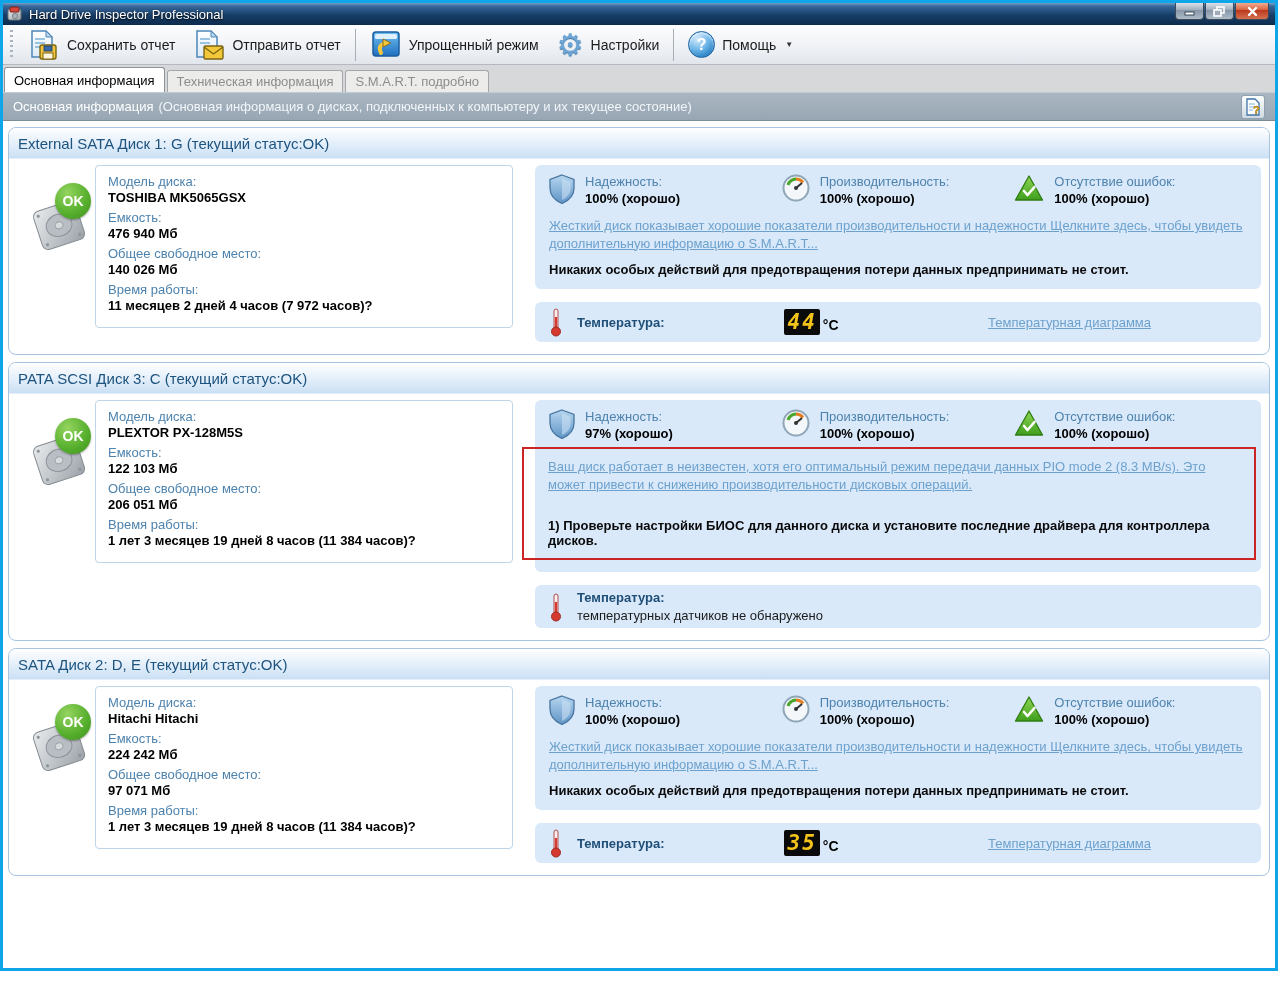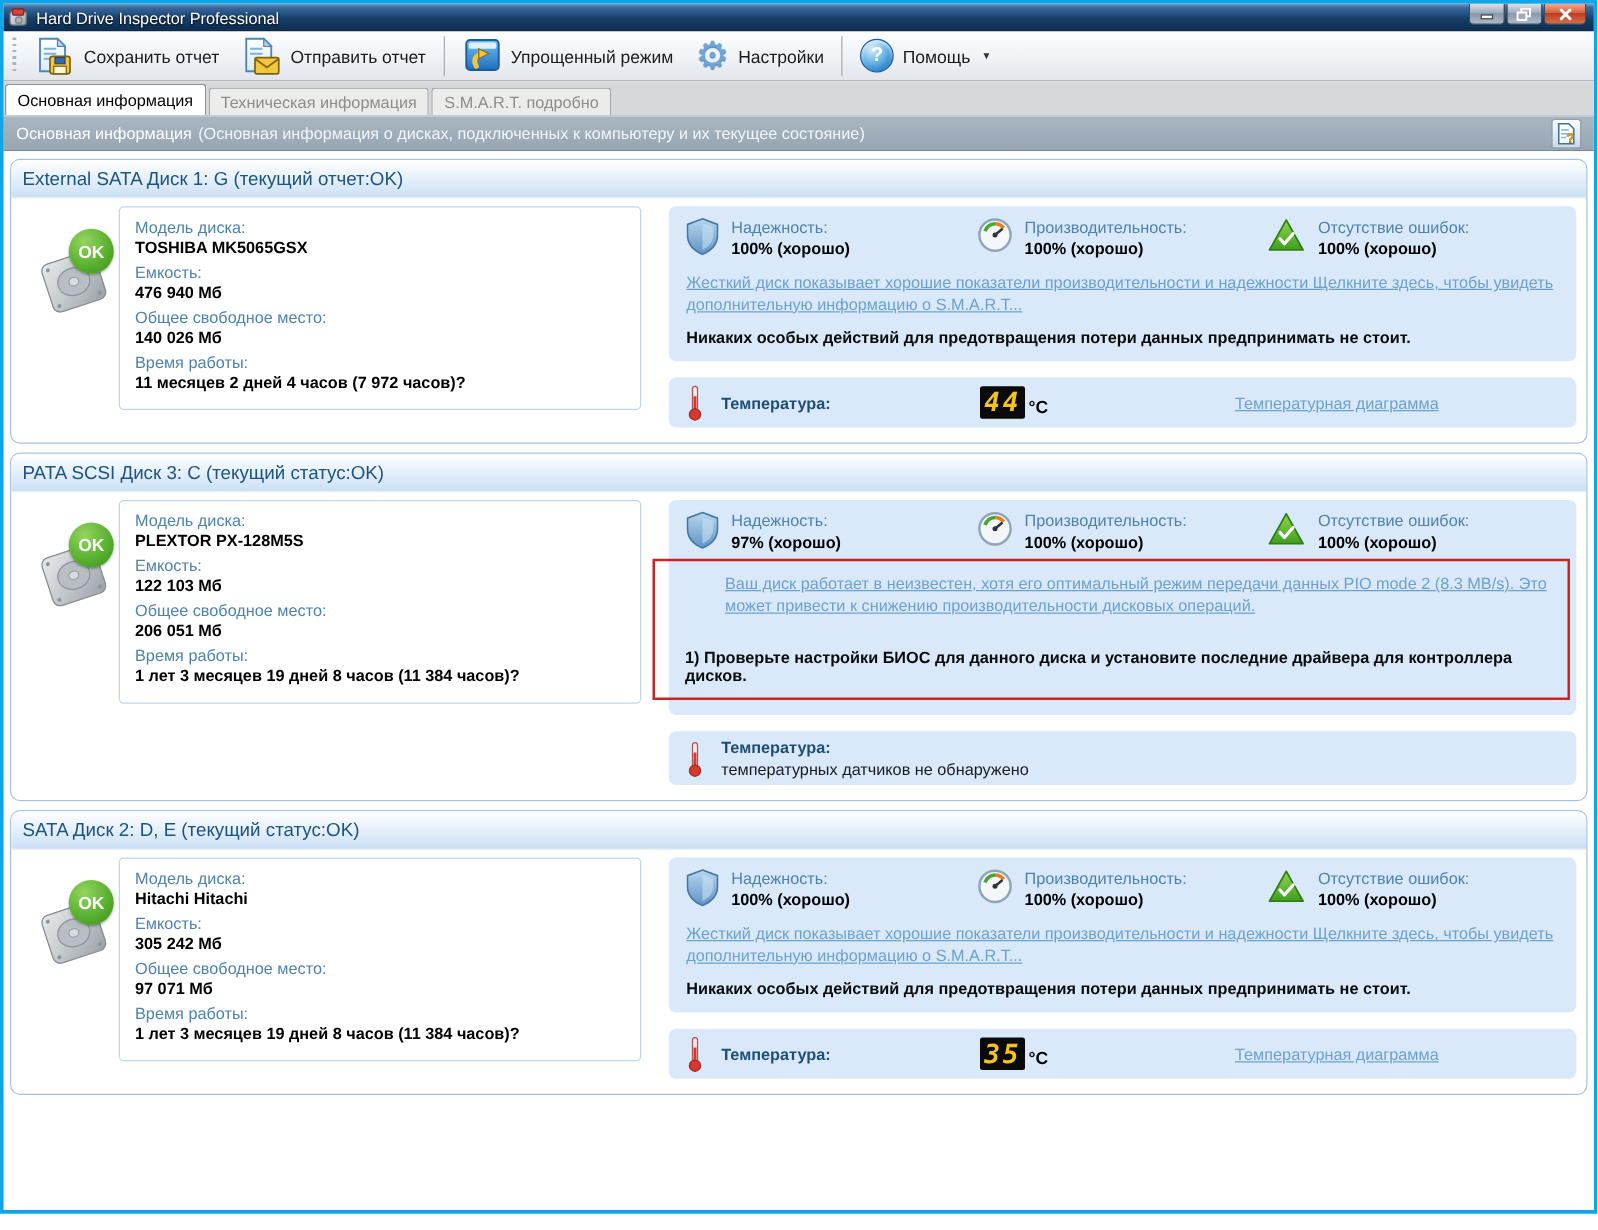--- a/index.html
+++ b/index.html
@@ -54,21 +54,21 @@
 
   .statuscol { flex:1; margin-left:22px; display:flex; flex-direction:column; }
   .statuspanel { background:#d9e9fa; border-radius:6px; padding:9px 14px 12px; }
   .stats { display:flex; }
   .stat { flex:1; display:flex; gap:10px; align-items:flex-start; }
   .stat .txt .lab { color:#4d82ad; font-size:13px; }
   .stat .txt .val { font-weight:bold; font-size:13px; margin-top:2px; color:#000; }
   .linktext { display:inline-block; color:#6da1cd; text-decoration:underline; font-size:13px; margin-top:11px; line-height:1.35; cursor:pointer; }
   .advice { font-weight:bold; font-size:13px; margin-top:10px; color:#0a0a0a; }
   .warnbox { border:2px solid #cc2323; margin:6px -9px 0 -27px; padding:5px 12px 10px 24px; }
-  .warnbox .linktext { margin-top:4px;margin-left:32px; }
+  .warnbox .linktext { margin-top:4px; }
   .warnbox .advice { margin-top:25px; }
   .warnbox .advice + .advice { margin-top:2px; }
 
   .temppanel { background:#d9e9fa; border-radius:6px; margin-top:13px; padding:5px 14px; display:flex; align-items:center; min-height:38px; }
   .templabel { color:#1f4e77; font-weight:bold; font-size:13px; margin-left:14px; }
   .lcd { margin-left:120px; background:#0a0a0a; color:#f4c41a; font-family:"DejaVu Sans Mono", monospace; font-weight:bold; font-size:21px; line-height:24px; padding:1px 3px; border-radius:2px; letter-spacing:2px; font-style:italic; }
   .celsius { color:#000; font-size:14px; margin-left:3px; align-self:flex-end; margin-bottom:4px; font-weight:bold;}
   .templink { margin-left:auto; margin-right:96px; color:#6da1cd; text-decoration:underline; font-size:13px; cursor:pointer; }
   .tempnote-wrap { margin-left:14px; }
   .tempnote-wrap .templabel { margin-left:0; }
@@ -213,21 +213,21 @@
         <path d="M3 1 h8 l4 4 v12 h-12 z" fill="#fff" stroke="#3f74a8" stroke-width="1.3"></path>
         <path d="M5 6 h6 M5 9 h6 M5 12 h4" stroke="#7fb2d9" stroke-width="1.2"></path>
         <text x="9" y="16" font-size="11" font-weight="bold" fill="#e8a817" stroke="#8a6207" stroke-width=".4">?</text>
       </svg>
     </div>
   </div>
 
   <div class="content">
 
     <div class="section">
-      <div class="sectionhead">External SATA Диск 1: G (текущий отчет:OK)</div>
+      <div class="sectionhead">External SATA Диск 1: G (текущий статус:OK)</div>
       <div class="sectionbody">
         <div class="diskcol">
           <div class="diskicon">
             <svg width="66" height="66" viewBox="0 0 66 66">
               <g transform="rotate(-18 33 38)">
                 <rect x="10" y="18" width="44" height="40" rx="6" fill="url(#diskg)" stroke="#848b91"></rect>
                 <ellipse cx="32" cy="38" rx="13" ry="11" fill="#b8bec3" stroke="#8d949a"></ellipse>
                 <ellipse cx="32" cy="38" rx="4" ry="3.4" fill="#d7dbde" stroke="#9aa1a7"></ellipse>
                 <circle cx="15" cy="23" r="1.6" fill="#8d949a"></circle>
                   <circle cx="49" cy="23" r="1.6" fill="#8d949a"></circle>
@@ -423,21 +423,21 @@
             </svg>
             <div class="okbadge">OK</div>
           </div>
           <div class="infocard">
             <div class="inforow">
                 <div class="lab">Модель диска:</div>
                 <div class="val">Hitachi Hitachi</div>
               </div>
             <div class="inforow">
                 <div class="lab">Емкость:</div>
-                <div class="val">305 242 Мб</div>
+                <div class="val">224 242 Мб</div>
               </div>
             <div class="inforow">
                 <div class="lab">Общее свободное место:</div>
                 <div class="val">97 071 Мб</div>
               </div>
             <div class="inforow">
                 <div class="lab">Время работы:</div>
                 <div class="val">1 лет 3 месяцев 19 дней 8 часов (11 384 часов)?</div>
               </div>
           </div>

